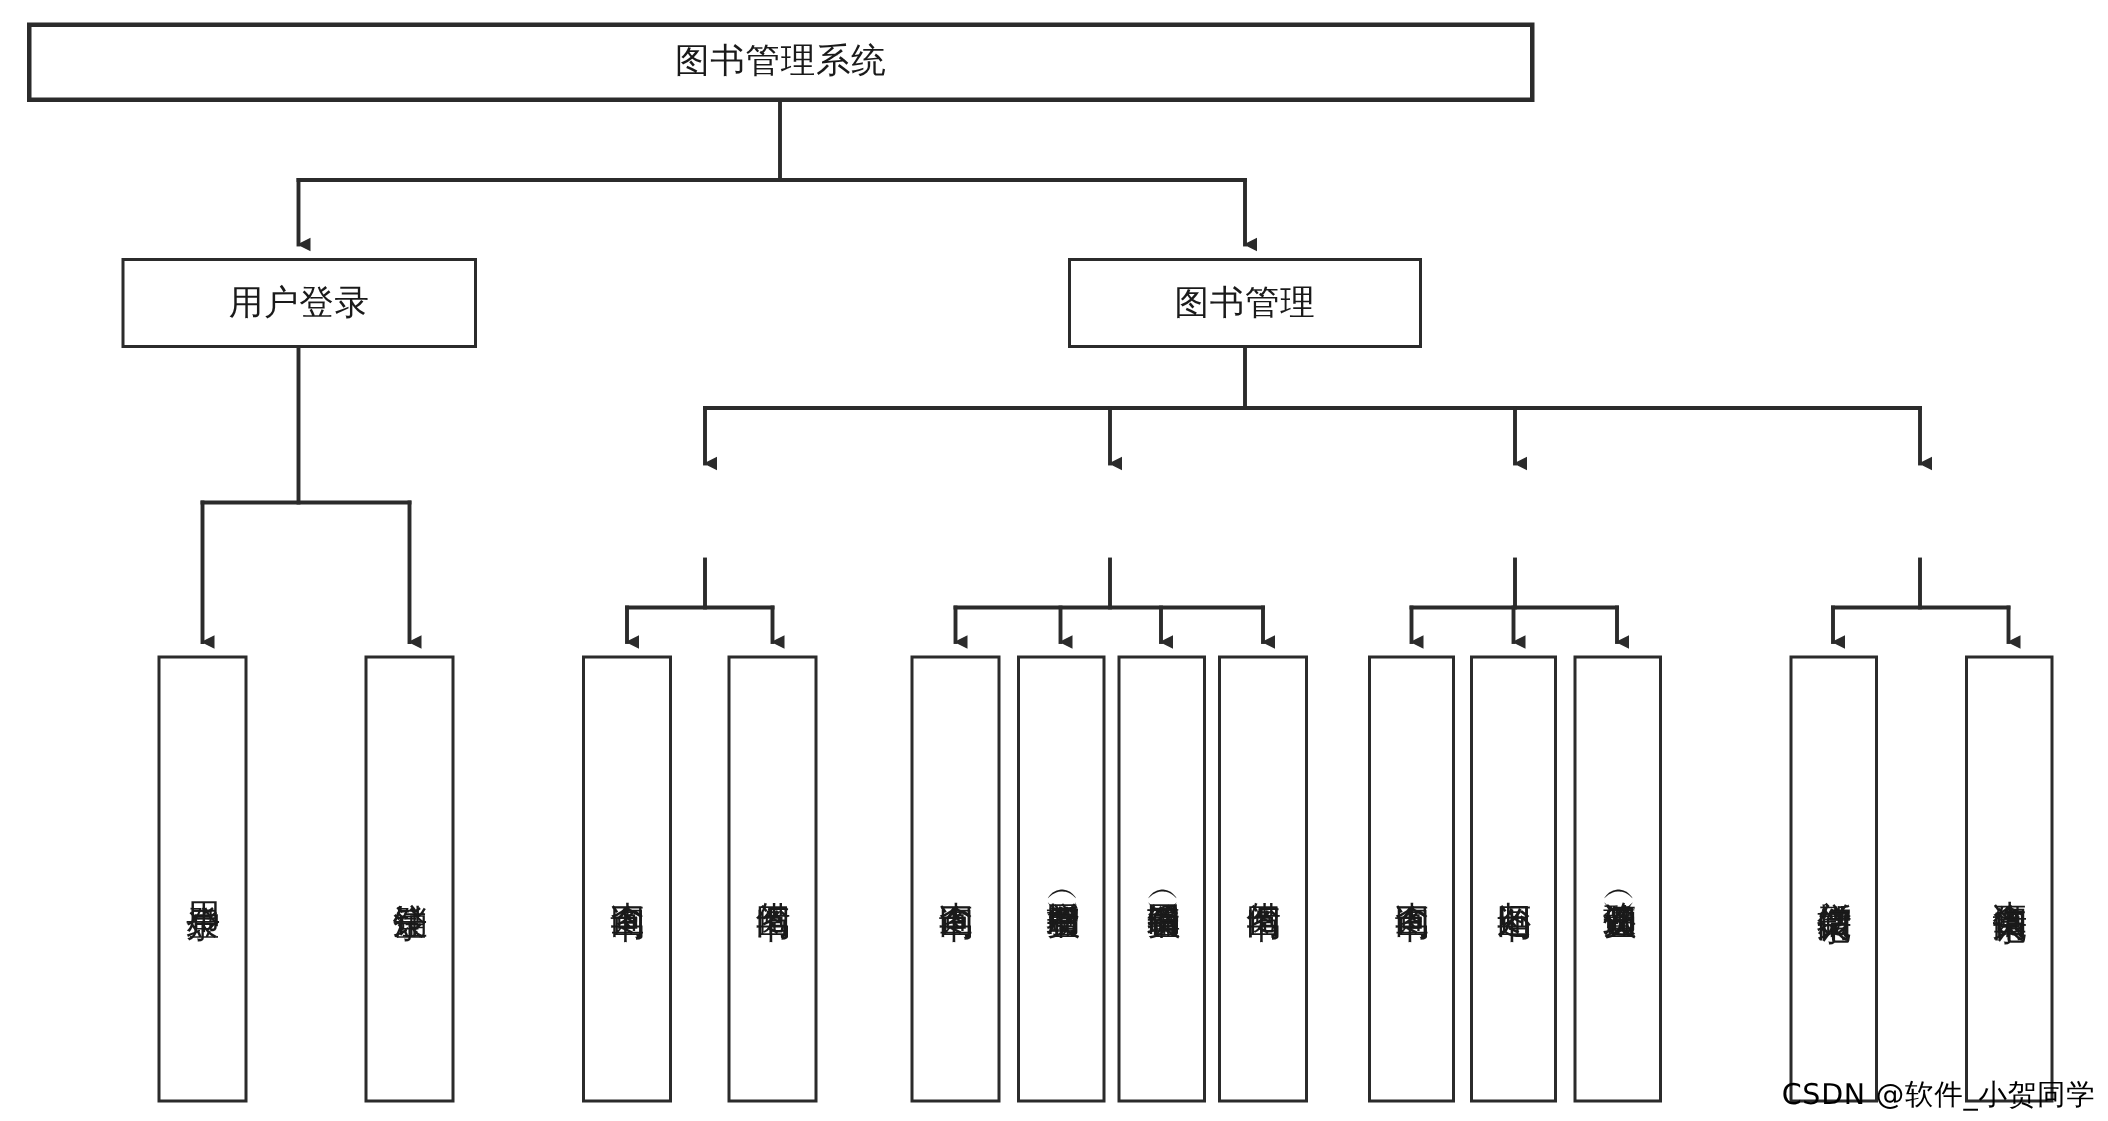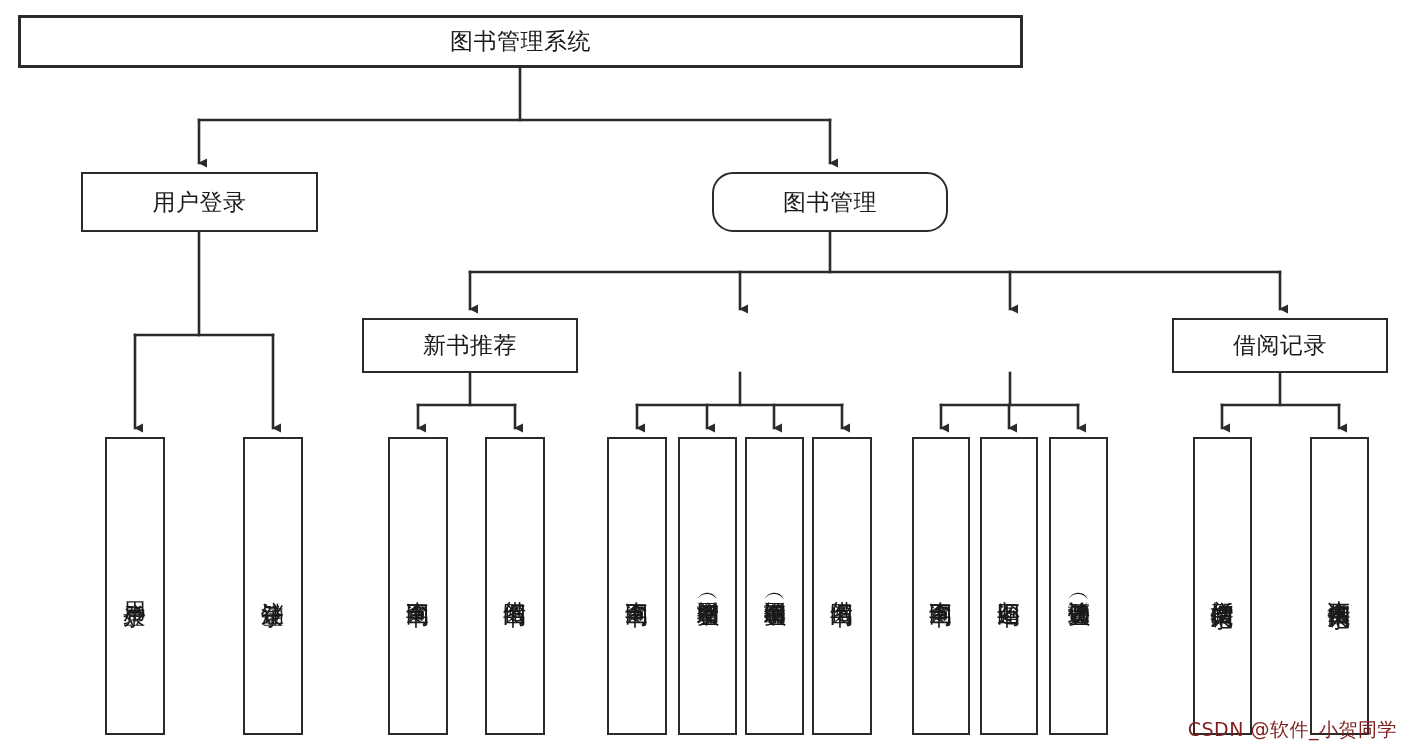--- a/index.html
+++ b/index.html
@@ -58,21 +58,21 @@
   }
   .node.leaf.narrow .label {
     font-size: 22px;
     letter-spacing: 0.5px;
   }
   #watermark {
     position: absolute;
     right: 8px;
     bottom: 4px;
     font-size: 19px;
-    color: #7f1d1d;
+    color: #000000;
     white-space: nowrap;
     letter-spacing: 0.5px;
   }
 </style>
 </head>
 <body>
 
 <div id="canvas">
 
   <svg id="wires" viewBox="0 0 1405 747" xmlns="http://www.w3.org/2000/svg">
@@ -118,30 +118,24 @@
       </g>
   </svg>
 
   <div class="node level0" id="node-root" style="left: 18px; top: 15px; width: 1005px; height: 53px;">
     <span class="label">图书管理系统</span>
   </div>
 
   <div class="node level1" id="node-l2-0" style="left: 81px; top: 172px; width: 237px; height: 60px;">
     <span class="label">用户登录</span>
   </div>
-  <div class="node level1" id="node-l2-1" style="left: 712px; top: 172px; width: 236px; height: 60px; border-radius: 21px;">
+  <div class="node level1" id="node-l2-1" style="left: 712px; top: 172px; width: 236px; height: 60px;">
     <span class="label">图书管理</span>
   </div>
 
-  <div class="node level2" id="node-l3-0" style="left: 362px; top: 318px; width: 216px; height: 55px;">
-    <span class="label">新书推荐</span>
-  </div>
-  <div class="node level2" id="node-l3-3" style="left: 1172px; top: 318px; width: 216px; height: 55px;">
-    <span class="label">借阅记录</span>
-  </div>
 
   <div class="node leaf" id="node-leaf-0" style="left: 105px; top: 437px; width: 60px; height: 298px;">
     <span class="label">用户登录</span>
   </div>
   <div class="node leaf" id="node-leaf-1" style="left: 243px; top: 437px; width: 60px; height: 298px;">
     <span class="label">注销登录</span>
   </div>
   <div class="node leaf" id="node-leaf-2" style="left: 388px; top: 437px; width: 60px; height: 298px;">
     <span class="label">查询图书</span>
   </div>

